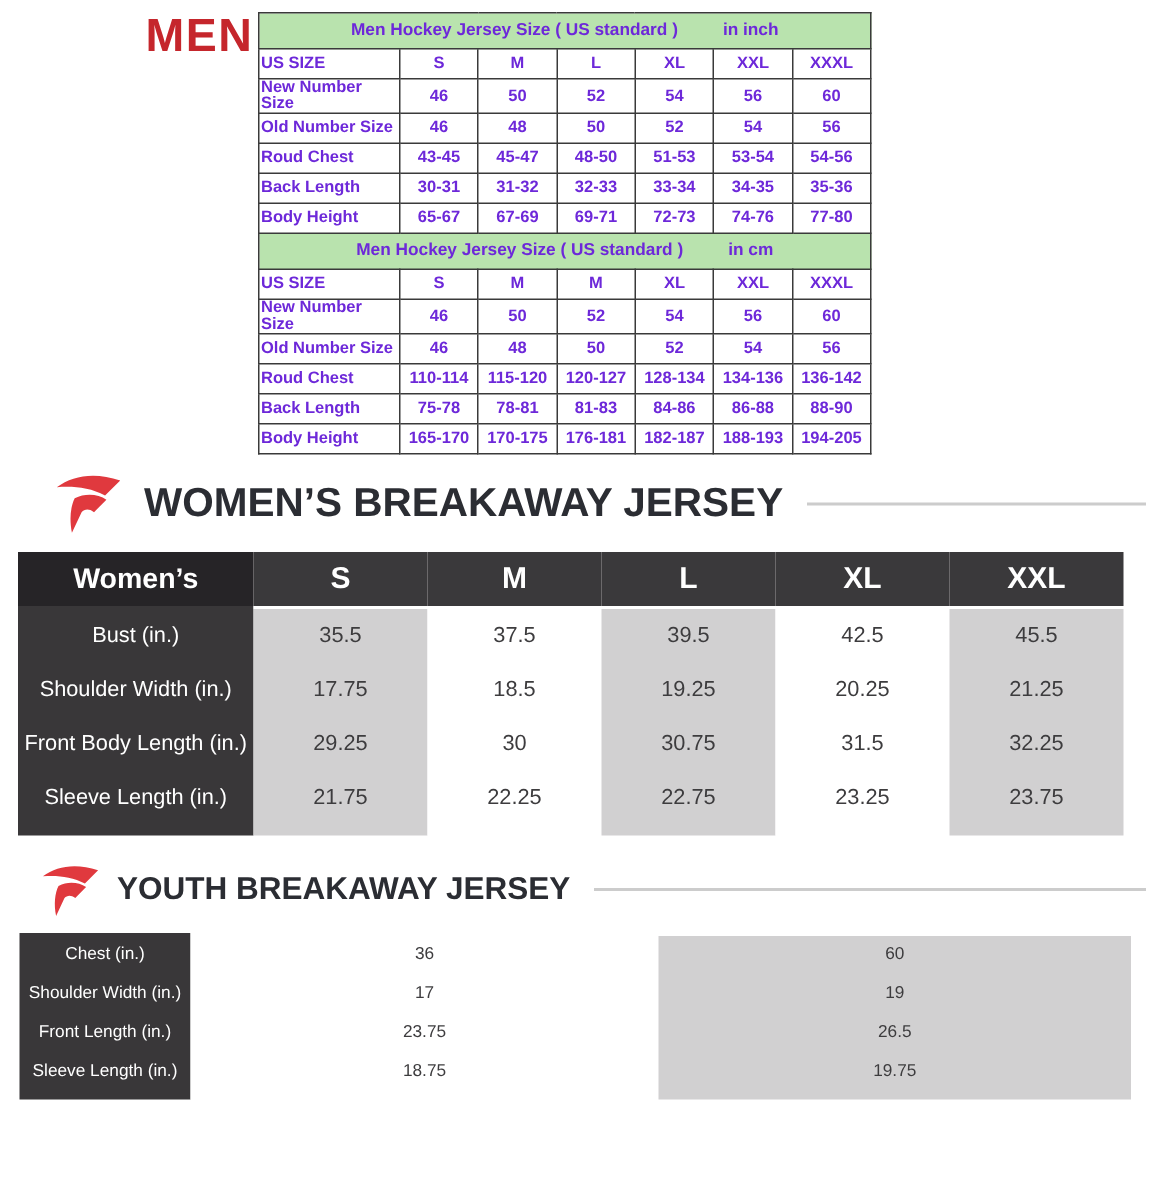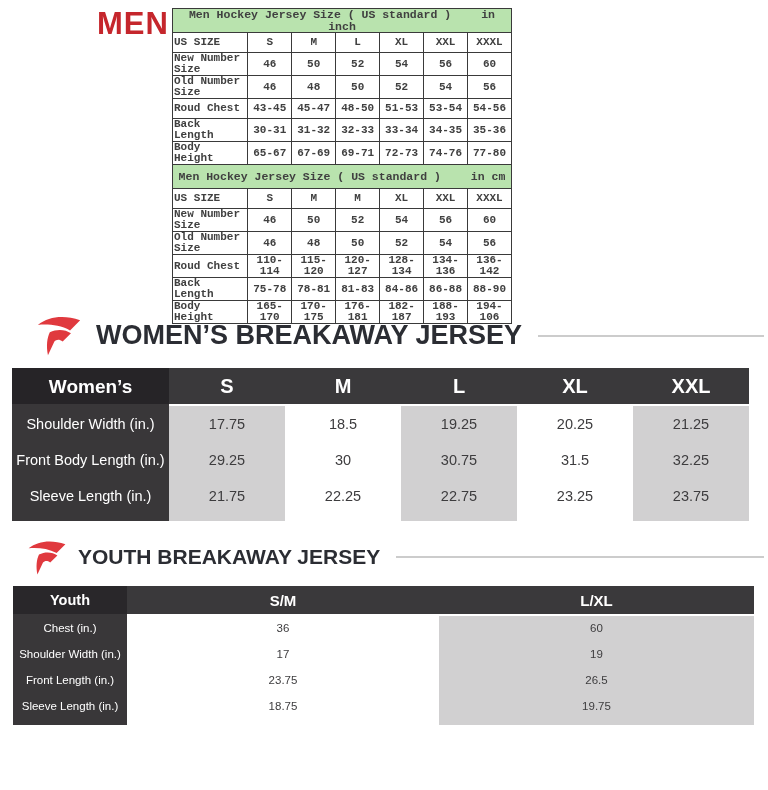--- a/index.html
+++ b/index.html
@@ -2,21 +2,21 @@
 <html><head>
 <meta charset="utf-8">
 <style>
   html,body{margin:0;padding:0;}
   body{width:768px;height:790px;background:#ffffff;font-family:"Liberation Sans",sans-serif;overflow:hidden;}
   .page{position:relative;width:768px;height:790px;}
 
   
   .men-wrap{position:relative;padding-top:8px;height:288px;}
   .men-title{position:absolute;left:97px;top:6px;font-size:31px;font-weight:800;letter-spacing:1px;color:#c5262c;}
-  table.men-table{margin-left:172px;width:340px;border-collapse:collapse;font-family:Liberation Mono, monospace;color:#404040;}
+  table.men-table{margin-left:172px;width:409px;border-collapse:collapse;font-family:Liberation Sans, sans-serif;color:#6d28d9;}
   table.men-table td{border:1px solid #3a3a3a;background:#fff;text-align:center;font-size:11px;font-weight:bold;padding:0 2px;height:19px;line-height:1;}
   table.men-table tr.green td{background:#b9e3ae;height:23px;font-size:11.5px;}
   table.men-table td.lbl{text-align:left;padding-left:1px;}
   table.men-table .unit{margin-left:30px;}
   col.mc0{width:88px;}
   col.mc{width:49px;}
 
   
   .sec-head{display:flex;align-items:center;}
   .sec-head .logo{flex:0 0 auto;}
@@ -176,21 +176,21 @@
             <td>86-88</td>
             <td>88-90</td>
       </tr>
       <tr>
         <td class="lbl">Body Height</td>
             <td>165-170</td>
             <td>170-175</td>
             <td>176-181</td>
             <td>182-187</td>
             <td>188-193</td>
-            <td>194-106</td>
+            <td>194-205</td>
       </tr>
       </tbody>
     </table>
   </section>
 
   <section>
     <div class="sec-head women-head">
       <svg class="logo" width="50" height="46" viewBox="0 0 100 100" aria-hidden="true">
         <path d="M4 28 C28 10 60 6 96 18 L74 40 C52 28 26 26 4 28 Z" fill="#e0393e"></path>
         <path d="M30 44 C46 36 64 38 76 46 L58 64 C50 58 44 60 40 64 L26 94 C22 74 24 56 30 44 Z" fill="#e0393e"></path>
@@ -217,20 +217,28 @@
             <td>XXL</td>
       </tr>
       <tr class="spacer">
             <td class="rlbl"></td>
             <td></td>
             <td></td>
             <td></td>
             <td></td>
             <td></td>
           </tr>
+      <tr class="data">
+        <td class="rlbl">Bust (in.)</td>
+            <td class="g">35.5</td>
+            <td class="w">37.5</td>
+            <td class="g">39.5</td>
+            <td class="w">42.5</td>
+            <td class="g">45.5</td>
+      </tr>
       <tr class="data">
         <td class="rlbl">Shoulder Width (in.)</td>
             <td class="g">17.75</td>
             <td class="w">18.5</td>
             <td class="g">19.25</td>
             <td class="w">20.25</td>
             <td class="g">21.25</td>
       </tr>
       <tr class="data">
         <td class="rlbl">Front Body Length (in.)</td>
@@ -269,25 +277,20 @@
       <div class="sec-title">YOUTH BREAKAWAY JERSEY</div>
       <div class="rule"></div>
     </div>
     <table class="bk youth-table">
       <colgroup>
           <col style="width:114px">
           <col style="width:312px">
           <col style="width:315px">
         </colgroup>
       <tbody>
-      <tr class="hdr">
-        <td class="corner">Youth</td>
-            <td>S/M</td>
-            <td>L/XL</td>
-      </tr>
       <tr class="spacer">
             <td class="rlbl"></td>
             <td></td>
             <td></td>
           </tr>
       <tr class="data">
         <td class="rlbl">Chest (in.)</td>
             <td class="w">36</td>
             <td class="g">60</td>
       </tr>

